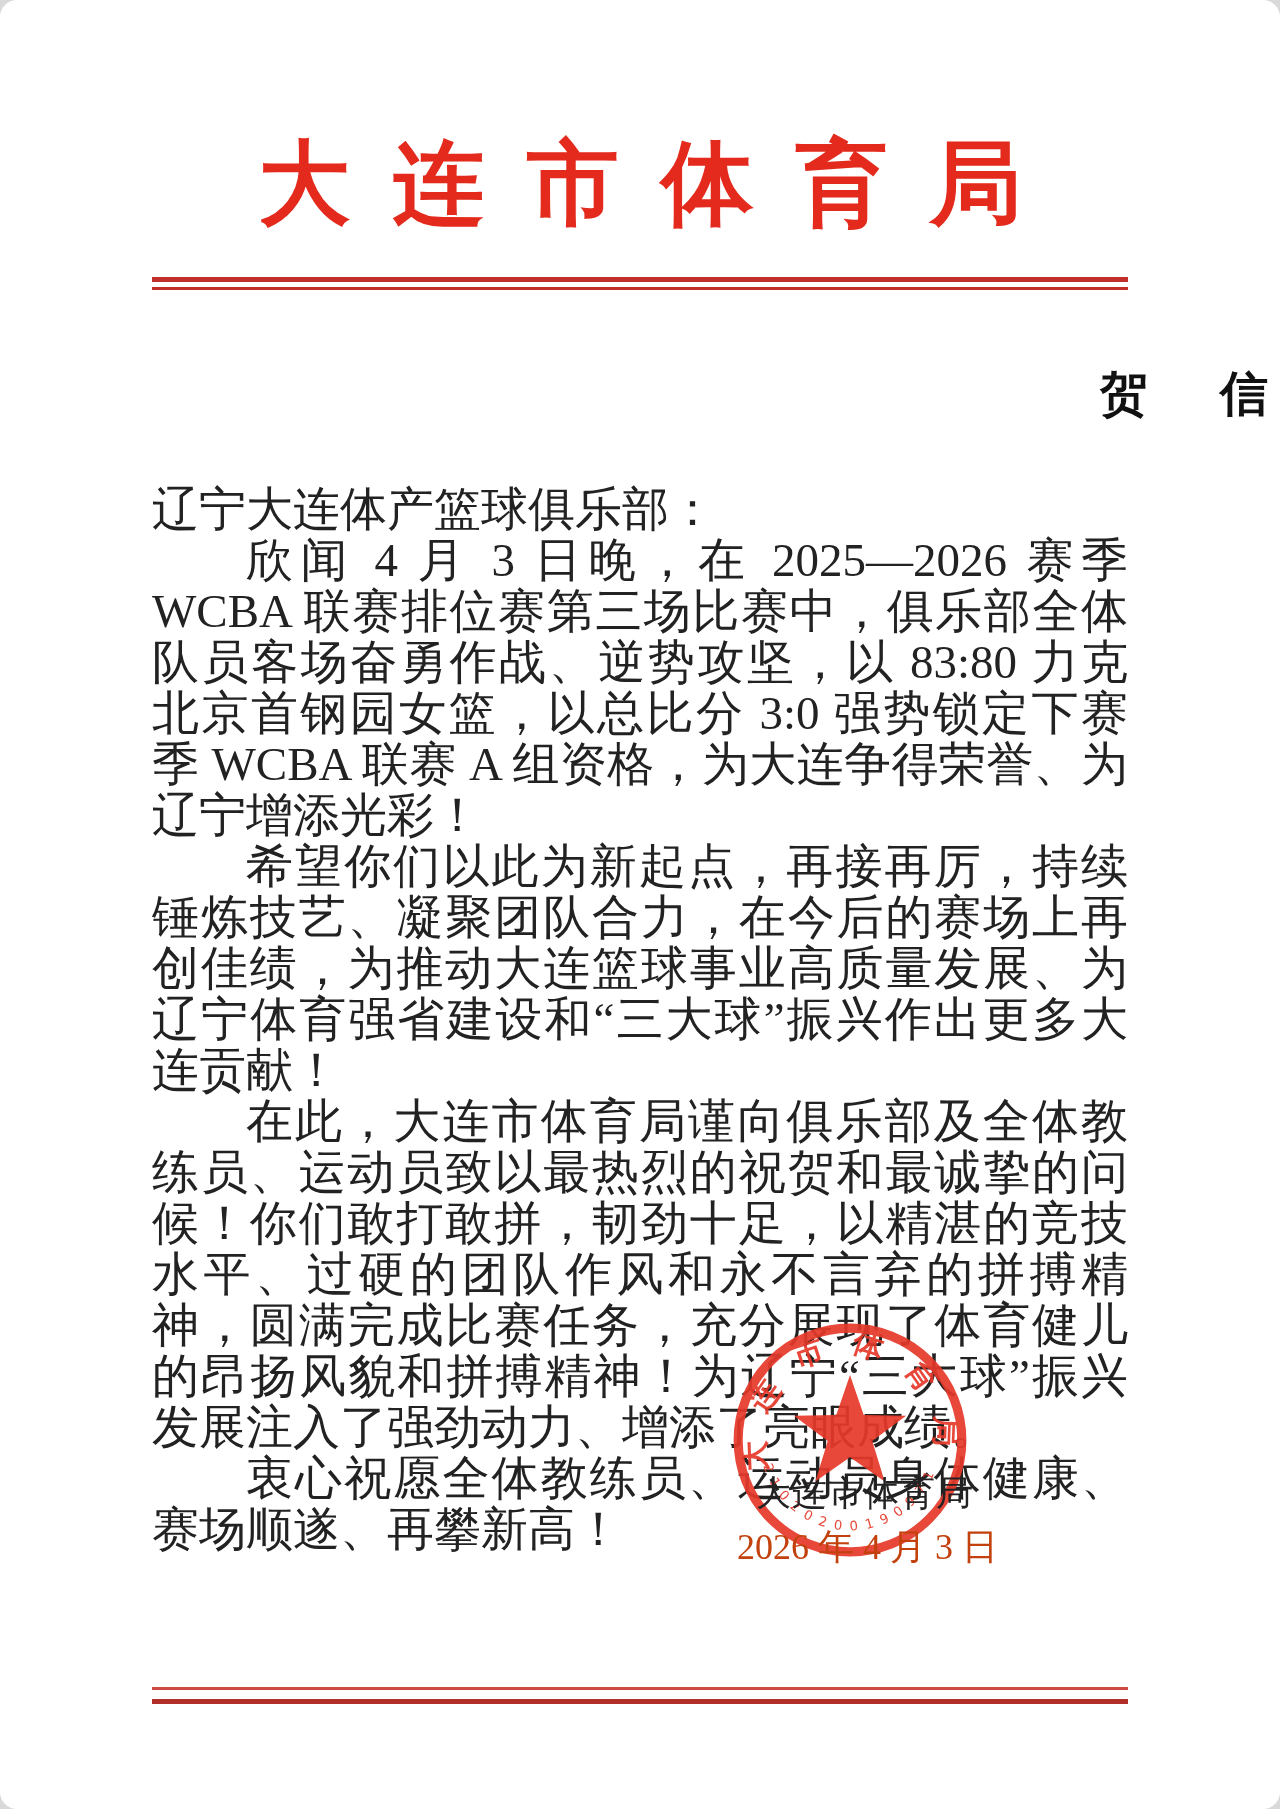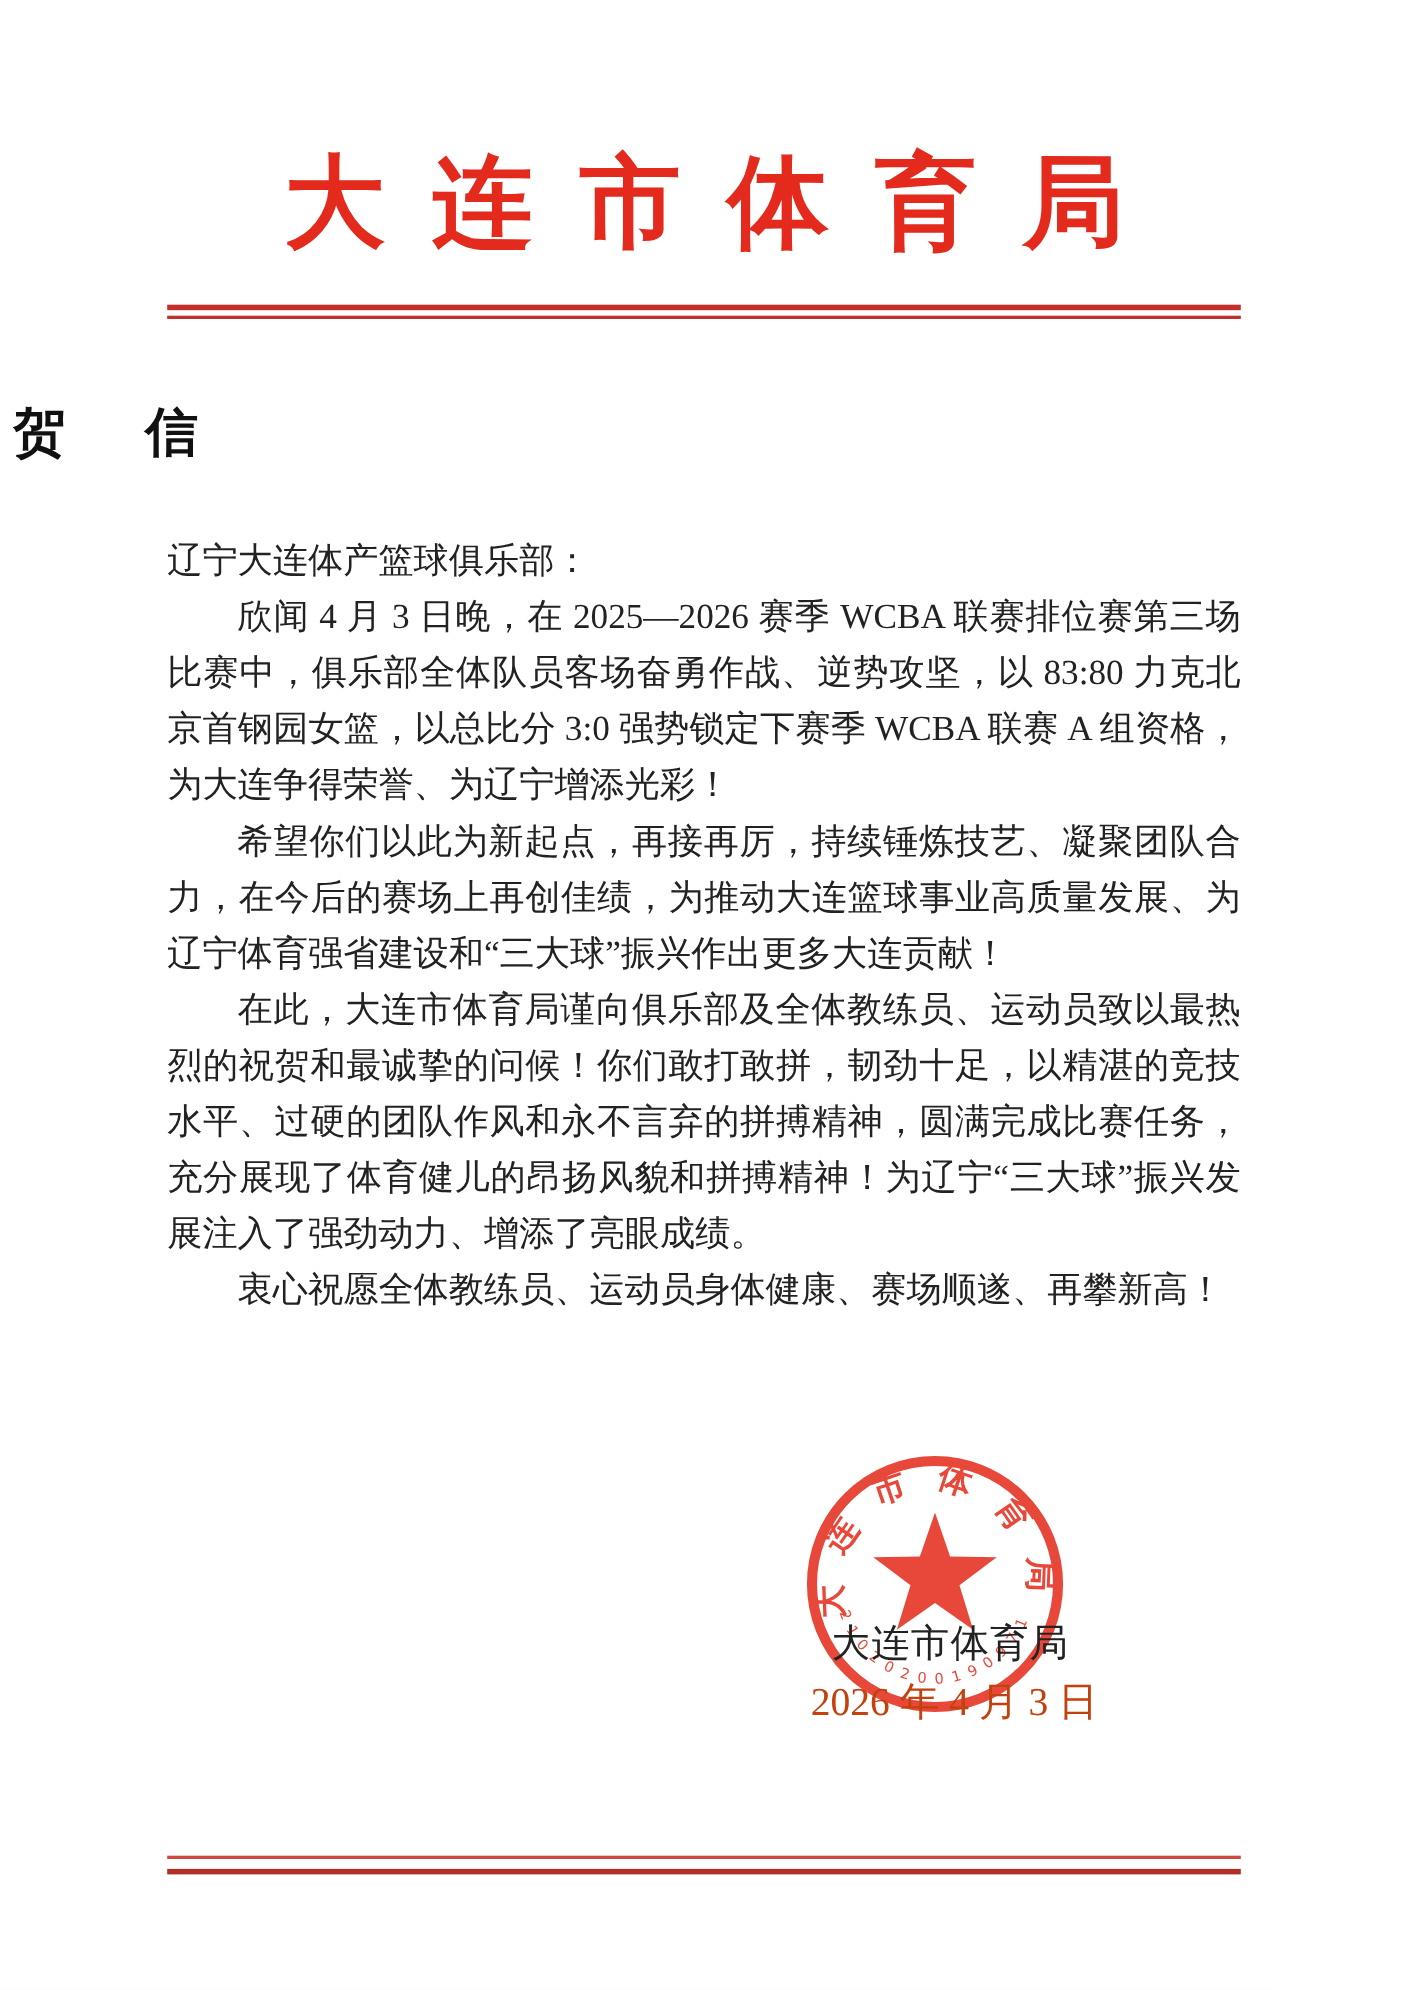--- a/index.html
+++ b/index.html
@@ -4,20 +4,21 @@
 <style>
   html, body { margin: 0; padding: 0; background: #d9d9d9; }
   .page {
     position: relative;
     width: 1280px;
     height: 1809px;
     margin: 0 auto;
     background: #ffffff;
     overflow: hidden;
     font-family: "Liberation Serif", "DejaVu Serif", serif;
+    border-radius: 17px;
   }
 
   
   .org-header {
     position: absolute;
     top: 138px;
     left: 0;
     width: 100%;
     text-align: center;
     font-size: 92px;
@@ -33,37 +34,37 @@
   .rule-top-b    { top: 287px; height: 3px; background: #c1302a; }
   .rule-bottom-a { top: 1687px; height: 3px; background: #cc4a42; }
   .rule-bottom-b { top: 1699px; height: 5px; background: #b12f28; }
 
   
   .letter-title {
     position: absolute;
     top: 368px;
     left: 0;
     width: 100%;
-    text-align: left;
+    text-align: right;
     font-size: 48px;
     font-weight: bold;
     line-height: 1.1;
     color: #111111;
     letter-spacing: 0.25em;
     text-indent: 0.25em;
   }
 
   
   .letter-body {
     position: absolute;
     top: 484px;
     left: 152px;
     width: 976px;
     color: #222222;
-    font-size: 32px;
+    font-size: 47px;
     line-height: 51px;
     text-align: justify;
   }
   .letter-body p { margin: 0; }
   .letter-body p.indent { text-indent: 2em; }
 
   
   .seal {
     position: absolute;
     left: 728px;

